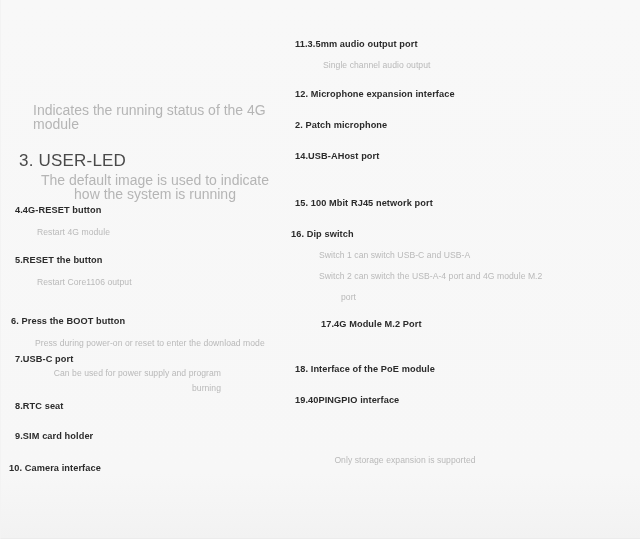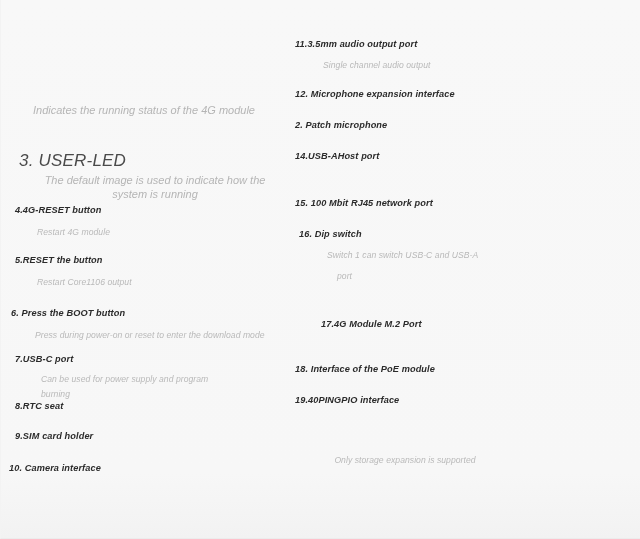--- a/index.html
+++ b/index.html
@@ -27,21 +27,21 @@
   }
 
   .column {
     position: absolute;
     top: 0;
   }
   .column-left  { left: 0;     width: 290px; }
   .column-right { left: 290px; width: 350px; }
 
   
-  .entry { position: absolute; font-style: italic; }
+  .entry { position: absolute; }
 
   .entry-title {
     color: #2b2b2b;
     font-size: 9.2px;
     font-weight: bold;
     line-height: 13px;
     letter-spacing: 0.1px;
     white-space: nowrap;
   }
 
@@ -57,65 +57,65 @@
   .heading-title {
     color: #4a4a4a;
     font-size: 17px;
     font-weight: normal;
     line-height: 22px;
     letter-spacing: 0.2px;
     white-space: nowrap;
   }
   .heading-desc {
     color: #b5b5b5;
-    font-size: 11px;
+    font-size: 14px;
     font-weight: normal;
     line-height: 14px;
   }
   .heading-desc.centered { text-align: center; }
 
   
   .e-2        { left: 18px;  top: 101px; }
   .e-2 .heading-desc { margin-left: 14px; margin-top: 2px; }
 
   .e-3        { left: 18px;  top: 150px; }
   .e-3 .heading-desc { margin-left: 20px; margin-top: 1px; width: 232px; }
 
   .e-4        { left: 14px;  top: 204px; }
   .e-4 .entry-desc { margin-left: 22px; margin-top: 8px; }
 
   .e-5        { left: 14px;  top: 254px; }
   .e-5 .entry-desc { margin-left: 22px; margin-top: 8px; }
 
-  .e-6        { left: 10px;  top: 307px; }
+  .e-6        { left: 10px;  top: 315px; }
   .e-6 .entry-desc { margin-left: 24px; margin-top: 8px; }
 
   .e-7        { left: 14px;  top: 353px; }
-  .e-7 .entry-desc { margin-left: 26px; margin-top: 6px; width: 180px; text-align: left; }
+  .e-7 .entry-desc { margin-left: 26px; width: 180px; text-align: right; }
 
   .e-8        { left: 14px;  top: 400px; }
   .e-9        { left: 14px;  top: 430px; }
   .e-10       { left: 8px;   top: 462px; }
 
   
   .e-11       { left: 4px;   top: 38px; }
   .e-11 .entry-desc { margin-left: 28px; margin-top: 7px; }
 
   .e-12       { left: 4px;   top: 88px; }
   .e-13       { left: 4px;   top: 119px; }
 
   .e-14       { left: 4px;   top: 150px; }
   .e-14 .entry-desc { margin-left: 28px; margin-top: 7px; }
 
   .e-15       { left: 4px;   top: 197px; }
 
-  .e-16       { left: 8px;   top: 228px; }
+  .e-16       { left: 0;   top: 228px; }
   .e-16 .entry-desc { margin-left: 28px; margin-top: 7px; }
   .e-16 .entry-desc.line2 { margin-top: 6px; }
-  .e-16 .entry-desc.line3 { margin-left: 38px; margin-top: 6px; }
+  .e-16 .entry-desc.line3 { margin-left: 50px; margin-top: 6px; }
 
   .e-17       { left: 4px;   top: 318px; margin-left: 26px; }
   .e-17 .entry-desc { margin-left: 78px; margin-top: 7px; }
 
   .e-18       { left: 4px;   top: 363px; }
   .e-19       { left: 4px;   top: 394px; }
 
   .e-20       { left: 4px;   top: 442px; }
   .e-20 .entry-desc { margin-left: 28px; margin-top: 11px; width: 164px; text-align: center; }
 </style>
@@ -188,20 +188,21 @@
       <div class="entry-title">14.USB-AHost port</div>
     </div>
 
     <div class="entry e-15">
       <div class="entry-title">15. 100 Mbit RJ45 network port</div>
     </div>
 
     <div class="entry e-16">
       <div class="entry-title">16. Dip switch</div>
       <div class="entry-desc">Switch 1 can switch USB-C and USB-A</div>
+      <div class="entry-desc line2">Switch 2 can switch the USB-A-4 port and 4G module M.2</div>
       <div class="entry-desc line3">port</div>
     </div>
 
     <div class="entry e-17">
       <div class="entry-title">17.4G Module M.2 Port</div>
     </div>
 
     <div class="entry e-18">
       <div class="entry-title">18. Interface of the PoE module</div>
     </div>

